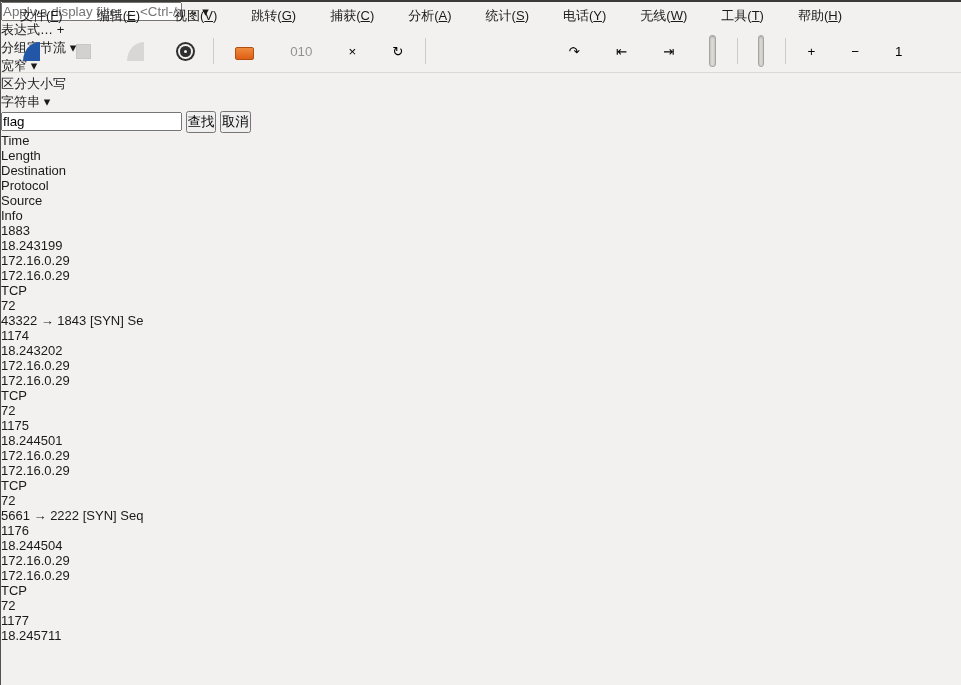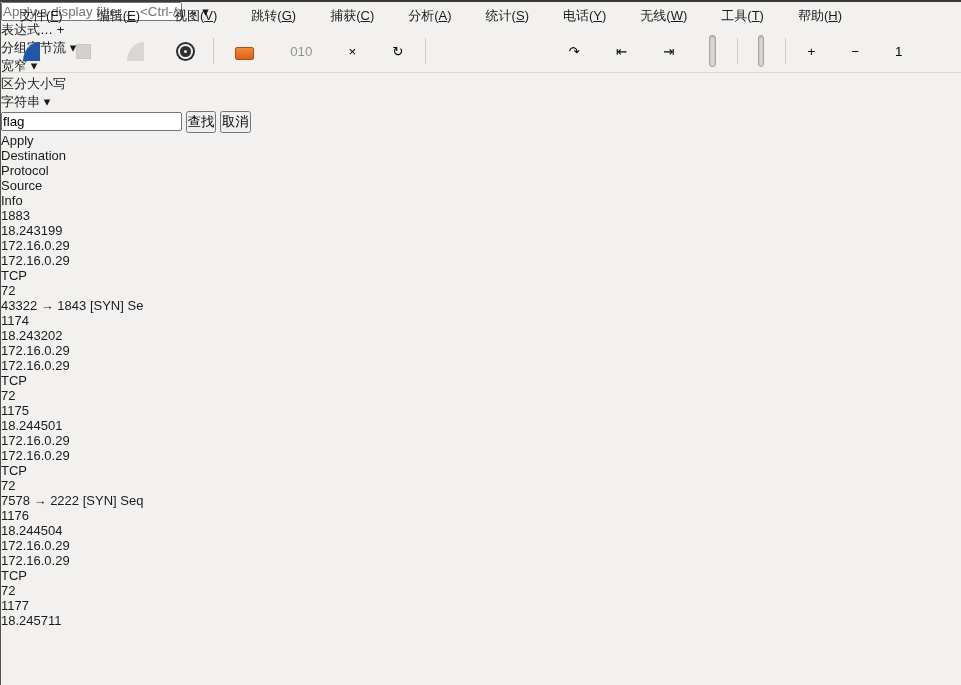--- a/index.html
+++ b/index.html
@@ -297,21 +297,22 @@
       <span class="caret">▾</span>
     </div>
     <input class="f-query" value="flag" style="">
     <button class="f-btn f-find">查找</button>
     <button class="f-btn f-cancel">取消</button>
   </div>
 
   <div class="packetpane">
     <div class="plist">
       <div class="phdr" id="phdr">
-          <div class="hc">Apply</div>
+          <div class="hc">Time</div>
+          <div class="hc">Length</div>
           <div class="hc">Destination</div>
           <div class="hc">Protocol</div>
           <div class="hc">Source</div>
           <div class="hc">Info</div>
         </div>
       <div id="prows">
           <div class="prow gray">
             <div class="pc n">1883</div>
             <div class="pc t">18.243199</div>
             <div class="pc s">172.16.0.29</div>
@@ -328,21 +329,21 @@
             <div class="pc p">TCP</div>
             <div class="pc l">72</div>
           </div>
           <div class="prow gray">
             <div class="pc n">1175</div>
             <div class="pc t">18.244501</div>
             <div class="pc s">172.16.0.29</div>
             <div class="pc d">172.16.0.29</div>
             <div class="pc p">TCP</div>
             <div class="pc l">72</div>
-            <div class="pc i">7578 → 2222 [SYN] Seq</div>
+            <div class="pc i">5661 → 2222 [SYN] Seq</div>
           </div>
           <div class="prow bad">
             <div class="pc n">1176</div>
             <div class="pc t">18.244504</div>
             <div class="pc s">172.16.0.29</div>
             <div class="pc d">172.16.0.29</div>
             <div class="pc p">TCP</div>
             <div class="pc l">72</div>
           </div>
           <div class="prow gray">

